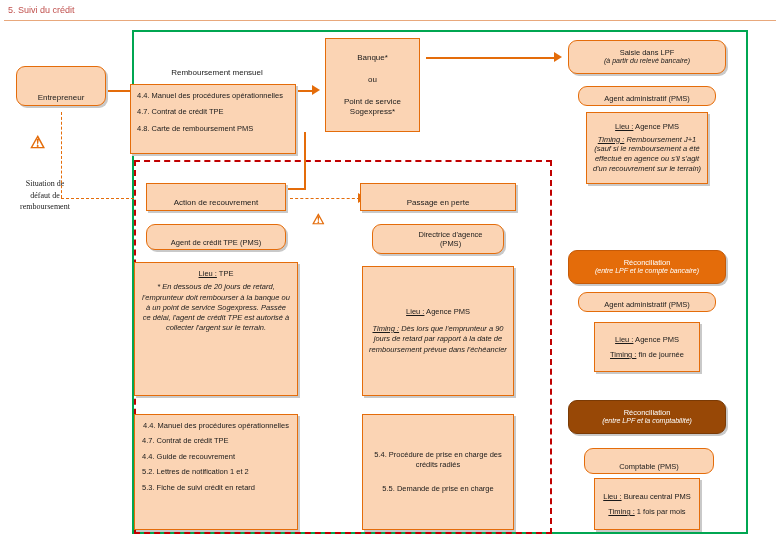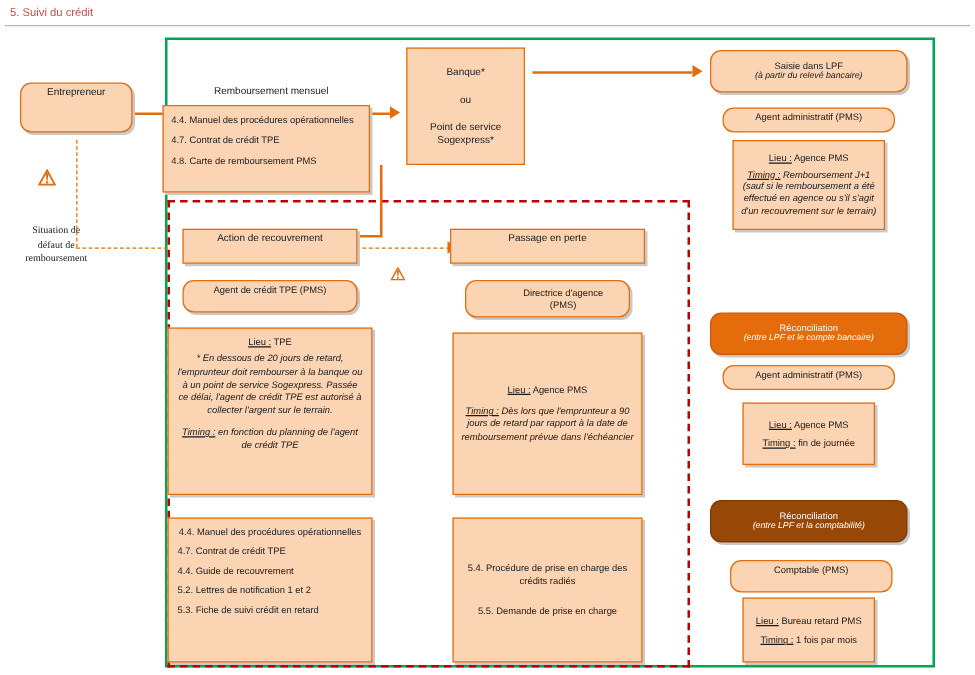--- a/index.html
+++ b/index.html
@@ -26,21 +26,21 @@
   #red-frame{
     left:134px;top:160px;width:418px;height:374px;
     border:2px dashed #c00000;background:transparent;
   }
   
   .box{
     border:1px solid #e46c0a;
     background:#fbd4b4;
     color:#1a1a1a;
     text-align:center;
-    display:flex;align-items:flex-start;justify-content:center;
+    display:flex;align-items:flex-end;justify-content:center;
     padding:2px 3px;
     line-height:1.25;
   }
   .box.round{border-radius:9px;}
   .box.shadow{box-shadow:2px 2px 0 #c9c9c9;}
   .box.dark{background:#e46c0a;border-color:#c55a08;color:#ffffff;}
   .box.darker{background:#984806;border-color:#7a3a05;color:#ffffff;}
   .box.left{justify-content:flex-start;text-align:left;}
   .box.col{flex-direction:column;align-items:center;justify-content:center;}
   .it{font-style:italic;}
@@ -139,32 +139,31 @@
 </div>
 
 <div class="abs box darker round shadow col" style="left:568px;top:400px;width:158px;height:34px;font-size:7.5px;">
   <span>Réconciliation</span>
   <span class="it" style="font-size:7px;">(entre LPF et la comptabilité)</span>
 </div>
 
 <div class="abs box round" style="left:584px;top:448px;width:130px;height:26px;font-size:7.5px;">Comptable (PMS)</div>
 
 <div class="abs box shadow col" style="left:594px;top:478px;width:106px;height:52px;font-size:7.5px;padding:4px;">
-  <span style="margin-bottom:6px;text-align:center;"><span class="u">Lieu :</span><span> Bureau retard PMS</span></span>
+  <span style="margin-bottom:6px;text-align:center;"><span class="u">Lieu :</span><span> Bureau central PMS</span></span>
   <span><span class="u">Timing :</span><span> 1 fois par mois</span></span>
 </div>
 
 <div class="abs box shadow" style="left:146px;top:183px;width:140px;height:28px;font-size:8px;">Action de recouvrement</div>
 
 <div class="abs box round shadow" style="left:146px;top:224px;width:140px;height:26px;font-size:7.5px;">Agent de crédit TPE (PMS)</div>
 
 <div class="abs box shadow col" style="left:134px;top:262px;width:164px;height:134px;font-size:7.5px;padding:6px 7px;justify-content:flex-start;">
   <span style="margin-bottom:4px;"><span class="u">Lieu :</span><span> TPE</span></span>
   <span class="it" style="text-align:center;line-height:1.35;margin-bottom:8px;">* En dessous de 20 jours de retard, l'emprunteur doit rembourser à la banque ou à un point de service Sogexpress. Passée ce délai, l'agent de crédit TPE est autorisé à collecter l'argent sur le terrain.</span>
-  <span class="it" style="text-align:center;line-height:1.35;"><span class="u">Timing :</span><span> en fonction du planning de l'agent de crédit TPE</span></span>
 </div>
 
 <div class="abs box shadow col" style="left:134px;top:414px;width:164px;height:116px;font-size:7.5px;padding:6px 7px;justify-content:flex-start;align-items:center;">
   <span style="text-align:center;line-height:1.25;margin-bottom:6px;">4.4. Manuel des procédures opérationnelles</span>
   <span style="align-self:flex-start;margin-bottom:6px;">4.7. Contrat de crédit TPE</span>
   <span style="align-self:flex-start;margin-bottom:6px;">4.4. Guide de recouvrement</span>
   <span style="align-self:flex-start;margin-bottom:6px;">5.2. Lettres de notification 1 et 2</span>
   <span style="align-self:flex-start;">5.3. Fiche de suivi crédit en retard</span>
 </div>
 

